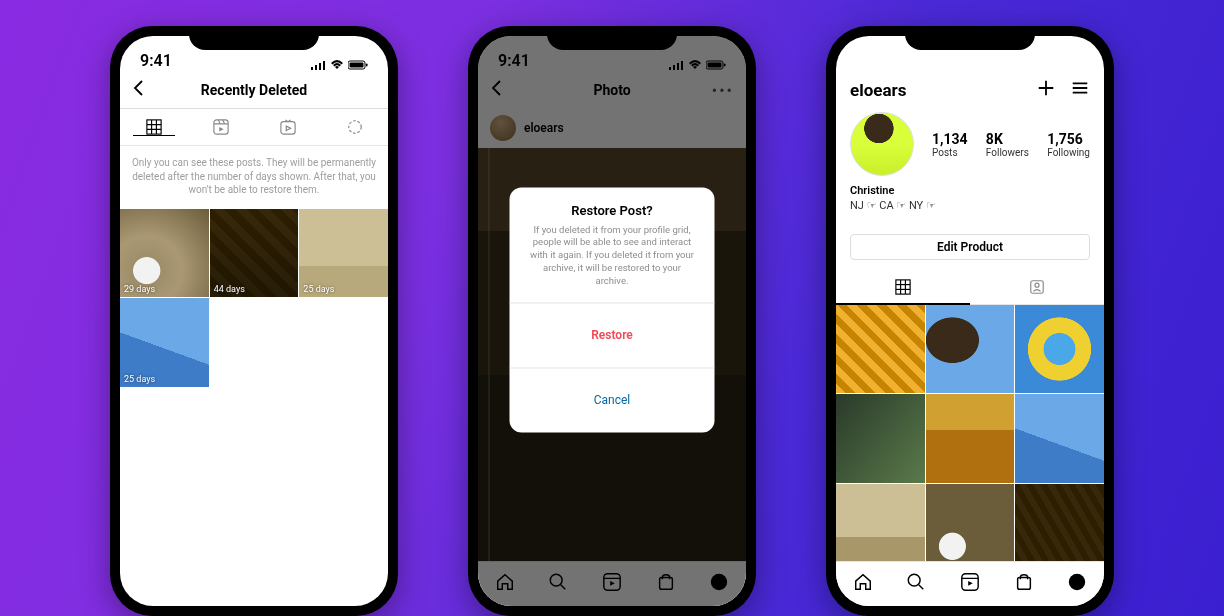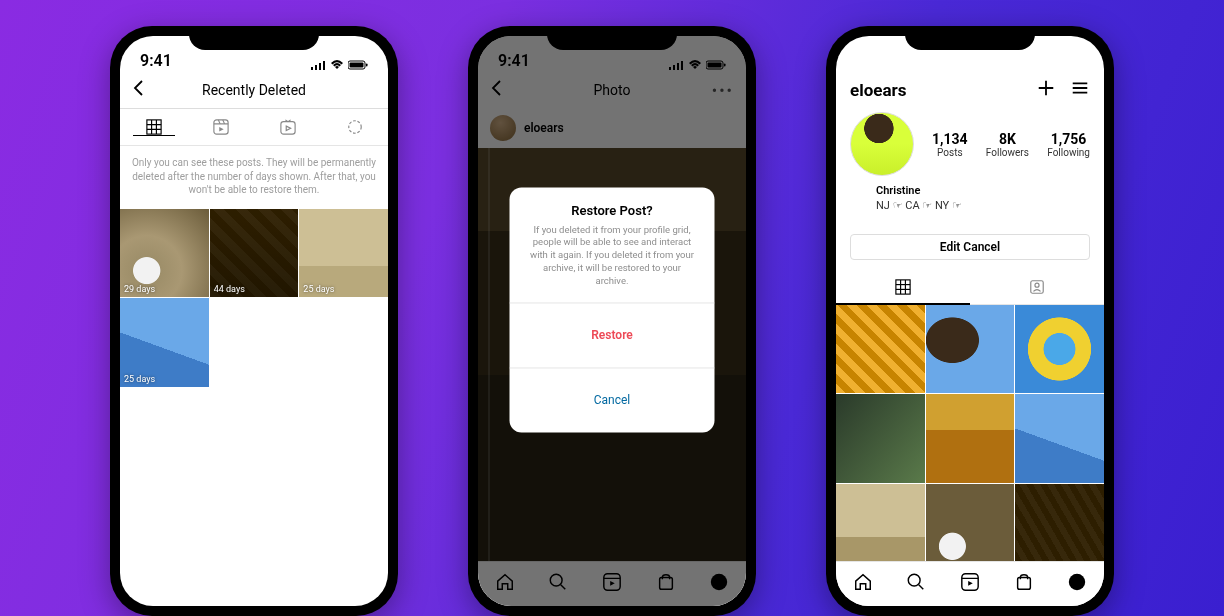--- a/index.html
+++ b/index.html
@@ -75,21 +75,21 @@
     border-bottom: 0.5px solid #ddd;
   }
   .hdr .back {
     position: absolute;
     left: 10px;
     top: 50%;
     transform: translateY(-50%);
     font-size: 22px;
     line-height: 1;
   }
-  .hdr-title { font-weight: 400; font-size: 14px; }
+  .hdr-title { font-weight: 700; font-size: 14px; }
 
   .tabs {
     display: flex;
     justify-content: space-around;
     align-items: center;
     height: 36px;
     border-bottom: 0.5px solid #e5e5e5;
   }
   .tab { flex: 1; display: flex; align-items: center; justify-content: center; position: relative; }
   .tab.active::after {
@@ -249,26 +249,25 @@
     border-radius: 50%;
     border: 1.5px solid #ddd;
     position: relative;
     background: radial-gradient(circle at 45% 25%, #3a2a1a 25%, transparent 26%),
                 linear-gradient(#d9ff3a 50%, #c9ef2a 100%);
   }
   .stats {
     flex: 1;
     display: flex;
     justify-content: space-between;
-    text-align: center;
   }
   .stat-num { font-size: 14px; font-weight: 700; }
   .stat-label { font-size: 10px; color: #333; }
 
-  .bio { padding: 0 14px 20px; font-size: 11px; line-height: 1.35; margin-left: 26px; }
+  .bio { padding: 0 14px 20px; font-size: 11px; line-height: 1.35; }
   .bio-name { font-weight: 600; }
   .bio-title { color: #8e8e8e; }
   .bio-line { color: #333; }
 
   .edit-btn {
     margin: 0 14px 10px;
     border: 1px solid #ddd;
     border-radius: 4px;
     text-align: center;
     font-size: 12px;
@@ -520,21 +519,21 @@
           <div class="stat-label">Following</div>
         </div>
       </div>
     </div>
 
     <div class="bio">
       <div class="bio-name">Christine</div>
       <div class="bio-line">NJ ☞ CA ☞ NY ☞</div>
     </div>
 
-    <div class="edit-btn">Edit Cancel</div>
+    <div class="edit-btn">Edit Product</div>
 
     <div class="p3-tabs">
       <div class="p3-tab active">
         <svg class="ico-sm" viewBox="0 0 18 18">
             <rect x="1" y="1" width="16" height="16" fill="none" stroke="#000" stroke-width="1.3"></rect>
             <line x1="6.3" y1="1" x2="6.3" y2="17" stroke="#000" stroke-width="1.3"></line>
             <line x1="11.7" y1="1" x2="11.7" y2="17" stroke="#000" stroke-width="1.3"></line>
             <line x1="1" y1="6.3" x2="17" y2="6.3" stroke="#000" stroke-width="1.3"></line>
             <line x1="1" y1="11.7" x2="17" y2="11.7" stroke="#000" stroke-width="1.3"></line>
           </svg>

